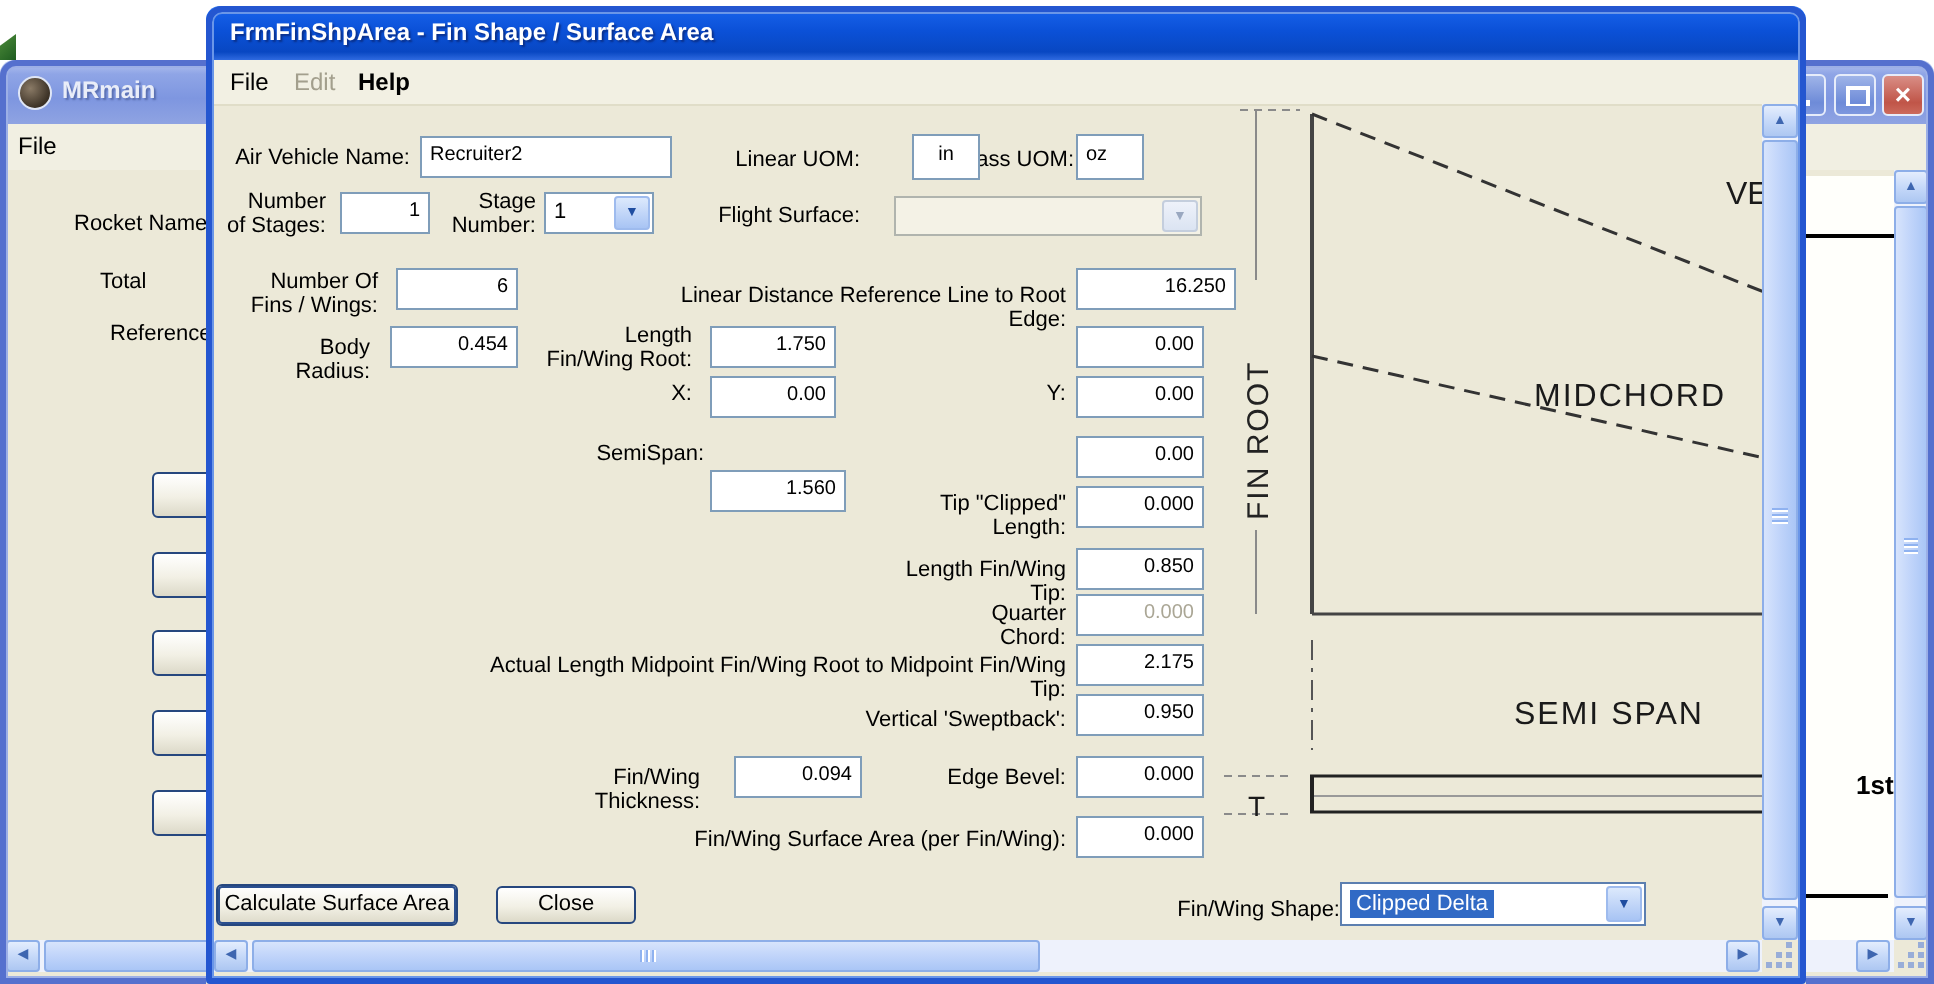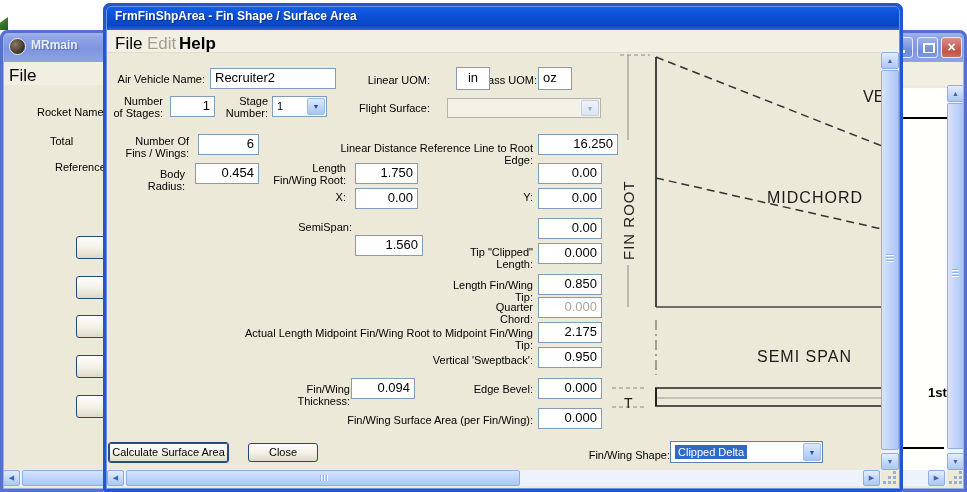--- a/index.html
+++ b/index.html
@@ -9,26 +9,26 @@
   
   .win{position:absolute;box-sizing:border-box;}
   .frame{position:absolute;inset:0;pointer-events:none;z-index:60;box-sizing:border-box;}
   .titlebar{position:absolute;left:0;top:0;right:0;height:27px;
             border-radius:7px 7px 0 0;overflow:hidden;}
   .titlebar.active{background:linear-gradient(180deg,#3b80f0 0%,#1660e8 10%,#0b51d8 45%,#0847c2 85%,#2f6ae0 100%);}
   .titlebar.inactive{background:linear-gradient(180deg,#b8c6f0 0%,#8fa5e6 22%,#7e96e0 60%,#8fa3e2 100%);}
   .title-text{position:absolute;top:6px;font-size:12px;font-weight:bold;color:#fff;
               text-shadow:1px 1px 1px rgba(10,40,120,.8);white-space:nowrap;}
   .title-text.dim{color:#e9edf8;text-shadow:1px 1px 1px rgba(60,80,140,.6);}
-  .menubar{position:absolute;font-size:17px;color:#000;}
+  .menubar{position:absolute;font-size:12px;color:#000;}
   .menu-item{position:absolute;top:4px;}
   
   .lbl{position:absolute;font-size:11px;line-height:12px;color:#000;text-align:right;white-space:pre-line;}
   .tb{position:absolute;box-sizing:border-box;height:21px;background:#fff;border:1px solid #7f9db9;
-      font-size:13px;line-height:18px;padding:0 4px;white-space:nowrap;overflow:hidden;}
+      font-size:10px;line-height:18px;padding:0 4px;white-space:nowrap;overflow:hidden;}
   .num{text-align:right;}
   .dis{color:#aaa695;}
   .combo{position:absolute;box-sizing:border-box;background:#fff;border:1px solid #7f9db9;overflow:hidden;}
   .combo .val{position:absolute;left:2px;top:1px;bottom:1px;right:18px;font-size:11px;line-height:17px;
               padding:0 2px;white-space:nowrap;overflow:hidden;}
   .combo .drop{position:absolute;top:1px;bottom:1px;right:1px;width:16px;border:1px solid #9ebbee;border-radius:2px;
                background:linear-gradient(180deg,#dce9fc,#c2d6f8 50%,#a8c4f4);
                color:#1f4da0;font-size:7px;text-align:center;line-height:15px;}
   .combo.disabled{background:#f4f2e6;border-color:#b0b4ae;}
   .combo.disabled .drop{background:linear-gradient(180deg,#eef2fa,#dbe4f2);border-color:#c4cedd;color:#9aa8c0;}
@@ -188,21 +188,21 @@
   <div class="tb num" style="left:435px;top:160px;width:64px;">0.00</div>
   <div class="tb num" style="left:252px;top:185px;width:63px;">0.00</div>
   <div class="tb num" style="left:435px;top:185px;width:64px;">0.00</div>
   <div class="tb num" style="left:252px;top:232px;width:68px;padding-left:23px;">1.560</div>
   <div class="tb num" style="left:435px;top:215px;width:64px;">0.00</div>
   <div class="tb num" style="left:435px;top:240px;width:64px;">0.000</div>
   <div class="tb num" style="left:435px;top:271px;width:64px;">0.850</div>
   <div class="tb num dis" style="left:435px;top:294px;width:64px;">0.000</div>
   <div class="tb num" style="left:435px;top:319px;width:64px;">2.175</div>
   <div class="tb num" style="left:435px;top:344px;width:64px;">0.950</div>
-  <div class="tb num" style="left:248px;top:375px;width:64px;">0.094</div>
+  <div class="tb num" style="left:264px;top:375px;width:64px;">0.094</div>
   <div class="tb num" style="left:435px;top:375px;width:64px;">0.000</div>
   <div class="tb num" style="left:435px;top:405px;width:64px;">0.000</div>
 
   <div class="xpbtn focused" style="left:5px;top:439px;width:121px;height:21px;line-height:19px;">Calculate Surface Area</div>
   <div class="xpbtn" style="left:145px;top:440px;width:70px;height:19px;line-height:17px;">Close</div>
 
   <div class="combo" style="left:567px;top:438px;width:153px;height:22px;border-color:#5c7fb0;">
     <span class="val" style="line-height:18px;"><span class="hl">Clipped Delta</span></span>
     <span class="drop" style="line-height:17px;"><span>▼</span></span>
   </div>

